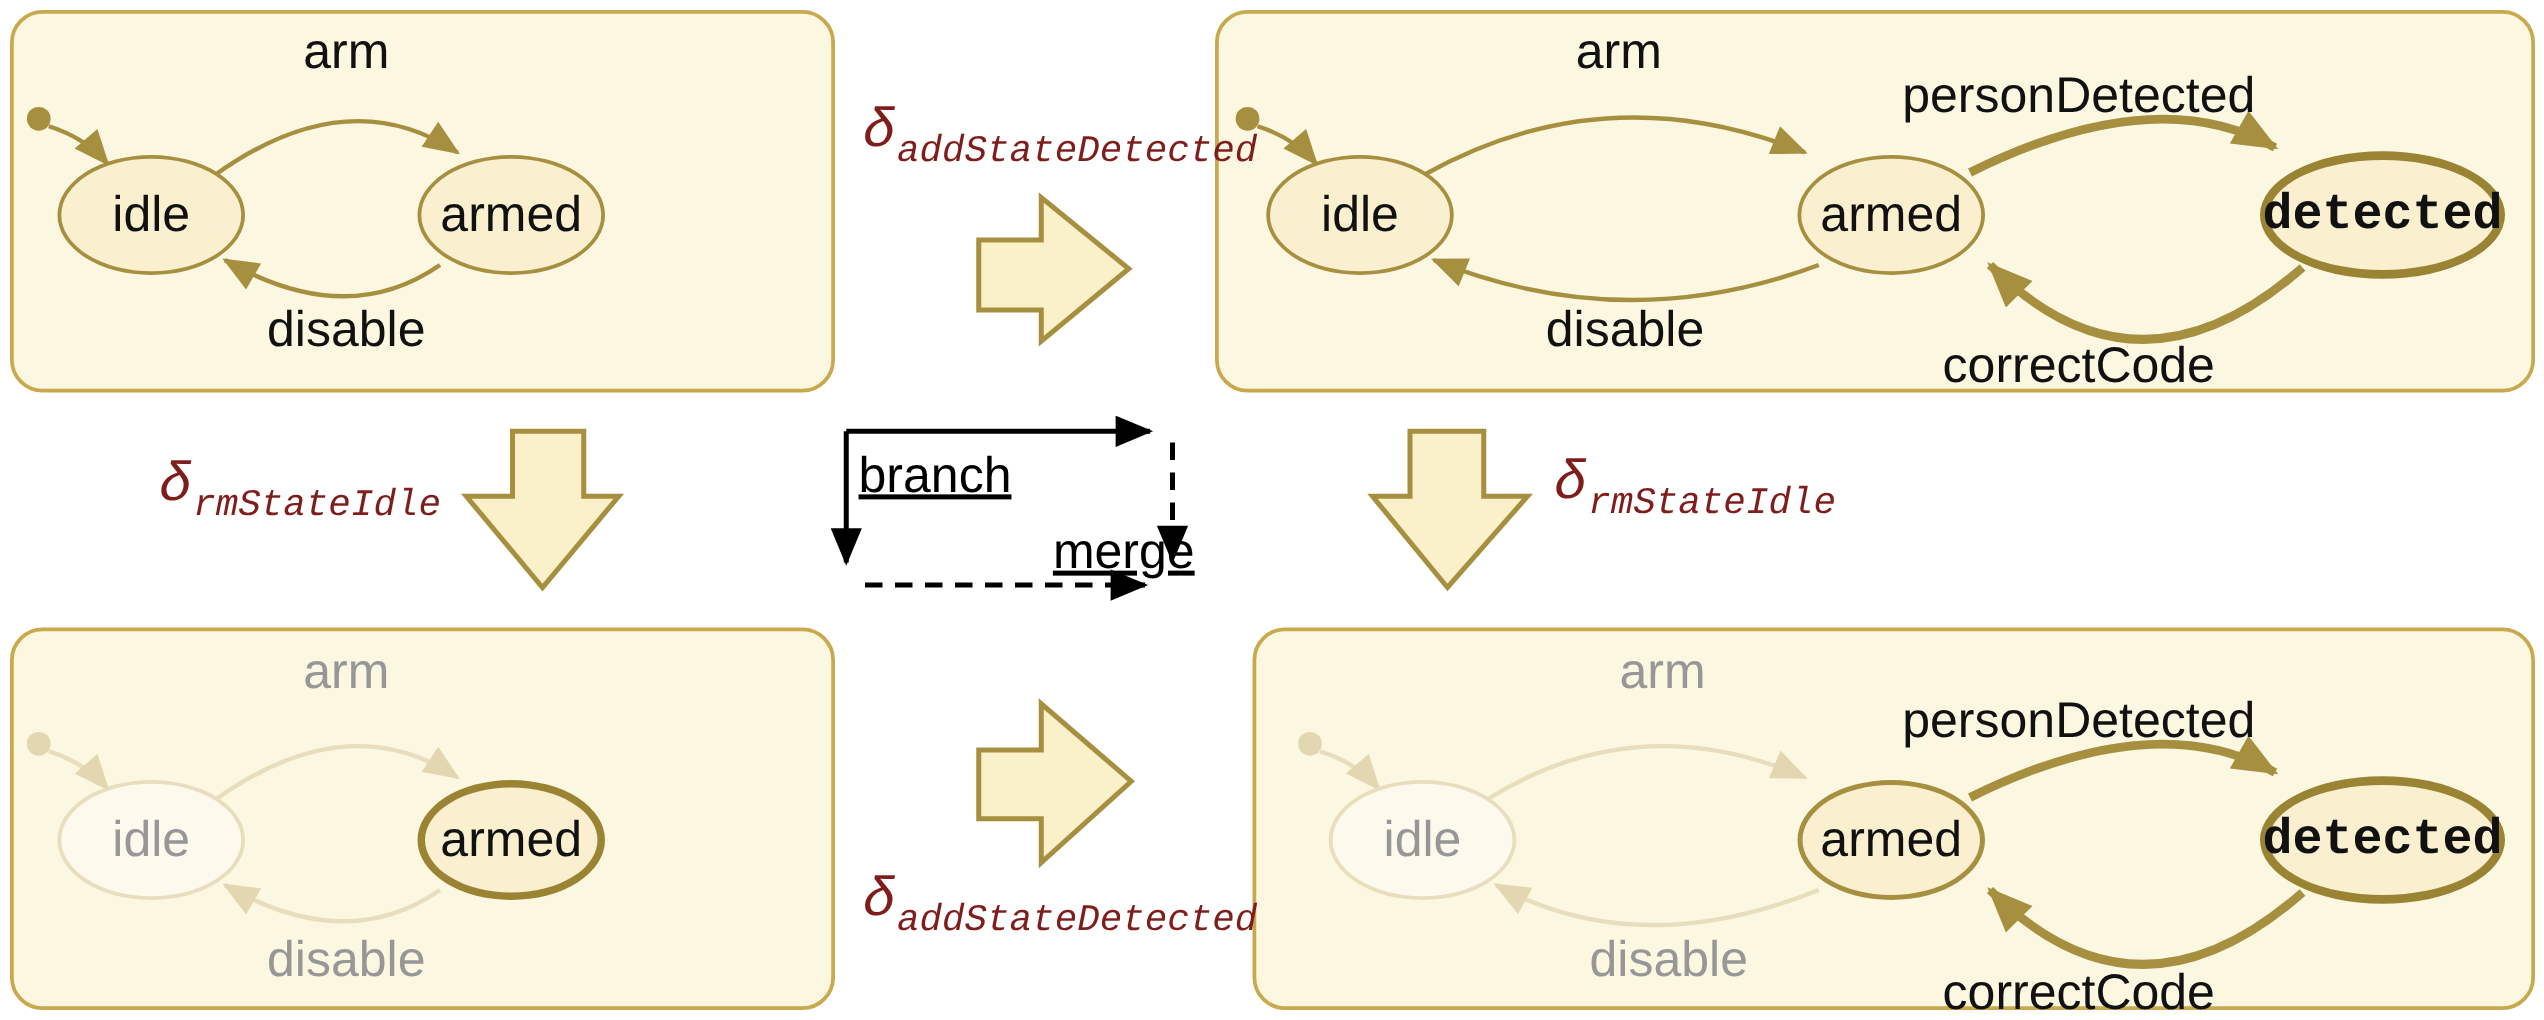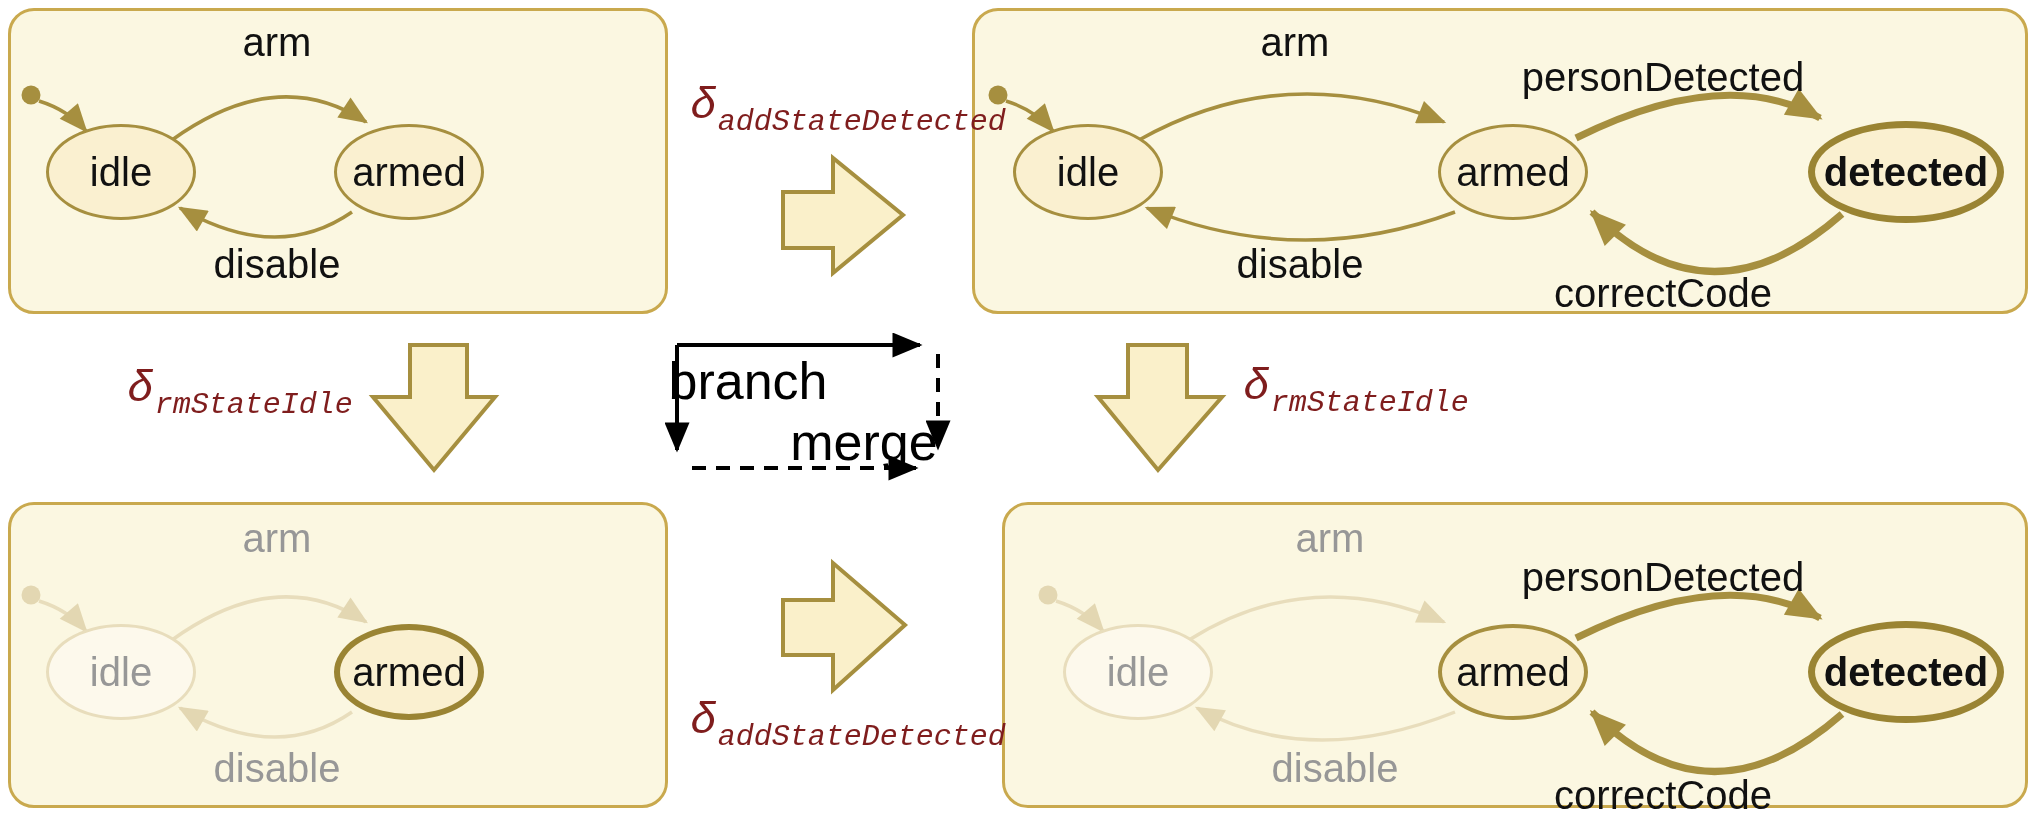--- a/index.html
+++ b/index.html
@@ -6,29 +6,29 @@
   .canvas{position:relative;width:2035px;height:816px;background:#ffffff;
           font-family:"Liberation Sans",sans-serif;overflow:hidden;}
   .panel{position:absolute;background:#fbf7e1;border:3px solid #c9a94e;
          border-radius:26px;box-sizing:border-box;z-index:1;}
   .svg-layer{position:absolute;left:0;top:0;width:2035px;height:816px;z-index:2;}
   .group{position:absolute;left:0;top:0;width:0;height:0;z-index:3;}
   .state{position:absolute;border-radius:50%;background:#faf0d0;border:3px solid #a68f3f;
          display:flex;align-items:center;justify-content:center;font-size:40px;color:#111;
          box-sizing:border-box;z-index:3;}
   .state.faded{background:#fdf9ec;border-color:#e8ddbc;color:#979797;}
-  .state.strong{border-width:7px;border-color:#9a8433;font-weight:bold;}
+  .state.strong{border-width:7px;border-color:#9a8433;font-weight:bold;font-family:Liberation Mono, monospace;}
   .state.strong6{border-width:6px;border-color:#9a8433;}
   .state.medium{border-width:4px;}
   .label{position:absolute;transform:translate(-50%,-50%);font-size:40px;color:#111;
          z-index:3;white-space:nowrap;}
   .label.bold{font-weight:normal;}
   .label.faded{color:#979797;}
-  .flow-label{position:absolute;transform:translate(-50%,-50%);font-size:52px;color:#000;
-         z-index:3;white-space:nowrap;}
+  .flow-label{position:absolute;transform:translate(-50%,-50%);font-size:40px;color:#000;
+         z-index:3;white-space:nowrap;text-decoration:underline;}
   .delta-label{position:absolute;transform:translate(-50%,-50%);z-index:3;
          font-family:Liberation Mono, monospace;font-style:italic;color:#7f1d1d;white-space:nowrap;}
   .delta-sym{font-size:44px;}
   .delta-sub{font-size:30px;vertical-align:-12px;margin-left:1px;}
 </style>
 </head>
 <body>
 
 <div class="canvas">
 
@@ -153,15 +153,15 @@
     <span class="delta-sym">δ</span><span class="delta-sub">rmStateIdle</span>
   </div>
   <div class="delta-label" style="left:1356px;top:391px;">
     <span class="delta-sym">δ</span><span class="delta-sub">rmStateIdle</span>
   </div>
   <div class="delta-label" style="left:848px;top:725px;">
     <span class="delta-sym">δ</span><span class="delta-sub">addStateDetected</span>
   </div>
 
   <span class="flow-label" style="left:748px;top:381px;">branch</span>
-  <span class="flow-label" style="left:864px;top:442px;">merge</span>
+  <span class="flow-label" style="left:899px;top:442px;">merge</span>
 
 </div>
 
 </body></html>

